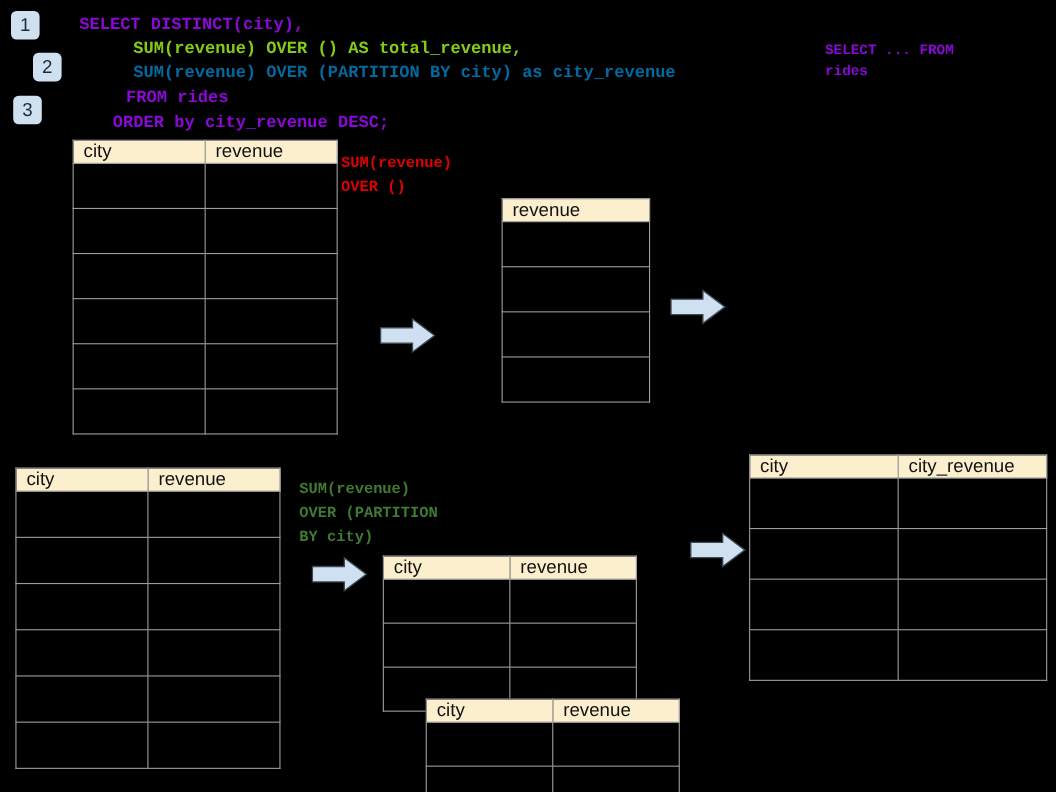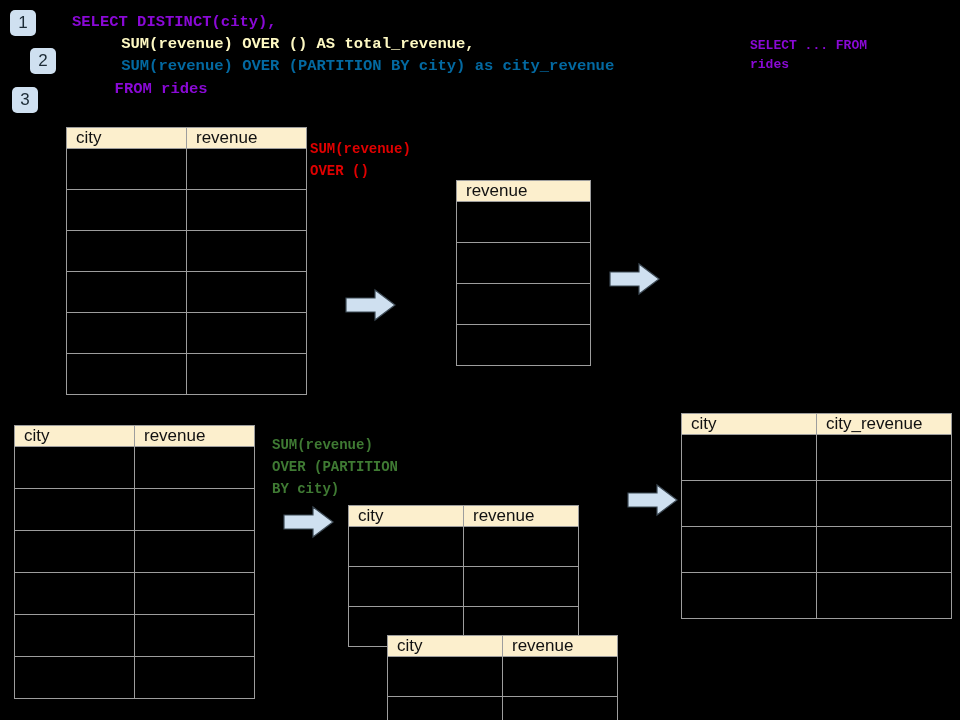--- a/index.html
+++ b/index.html
@@ -34,21 +34,21 @@
   .sql {
     position: absolute;
     font-family: "Liberation Mono", monospace;
     font-size: 15.5px;
     font-weight: bold;
     line-height: 22px;
     white-space: pre;
     letter-spacing: 0px;
   }
   .sql-purple { color: #8a09d6; }
-  .sql-red    { color: #fef9c3; }
+  .sql-red    { color: #84cc16; }
   .sql-green  { color: #0369a1; }
 
   .sql-aside {
     position: absolute;
     font-family: "Liberation Mono", monospace;
     font-size: 13px;
     font-weight: bold;
     line-height: 19px;
     color: #8a09d6;
     white-space: pre;
@@ -100,20 +100,21 @@
 <div id="canvas">
 
   <div class="badge" style="left:10px; top:10px;">1</div>
   <div class="badge" style="left:30px; top:48px;">2</div>
   <div class="badge" style="left:12px; top:87px;">3</div>
 
   <div class="sql sql-purple" style="left:72px; top:11px;">SELECT DISTINCT(city),</div>
   <div class="sql sql-red" style="left:84px; top:33px;">    SUM(revenue) OVER () AS total_revenue,</div>
   <div class="sql sql-green" style="left:84px; top:55px;">    SUM(revenue) OVER (PARTITION BY city) as city_revenue</div>
   <div class="sql sql-purple" style="left:96px; top:78px;">  FROM rides</div>
+  <div class="sql sql-purple" style="left:84px; top:100px;">  ORDER by city_revenue DESC;</div>
 
   <div class="sql-aside" style="left:750px; top:36px;">SELECT ... FROM
 rides</div>
 
   <div class="anno anno-red" style="left:310px; top:138px;">SUM(revenue)
 OVER ()</div>
 
   <div class="anno anno-green" style="left:272px; top:434px;">SUM(revenue)
 OVER (PARTITION
 BY city)</div>

